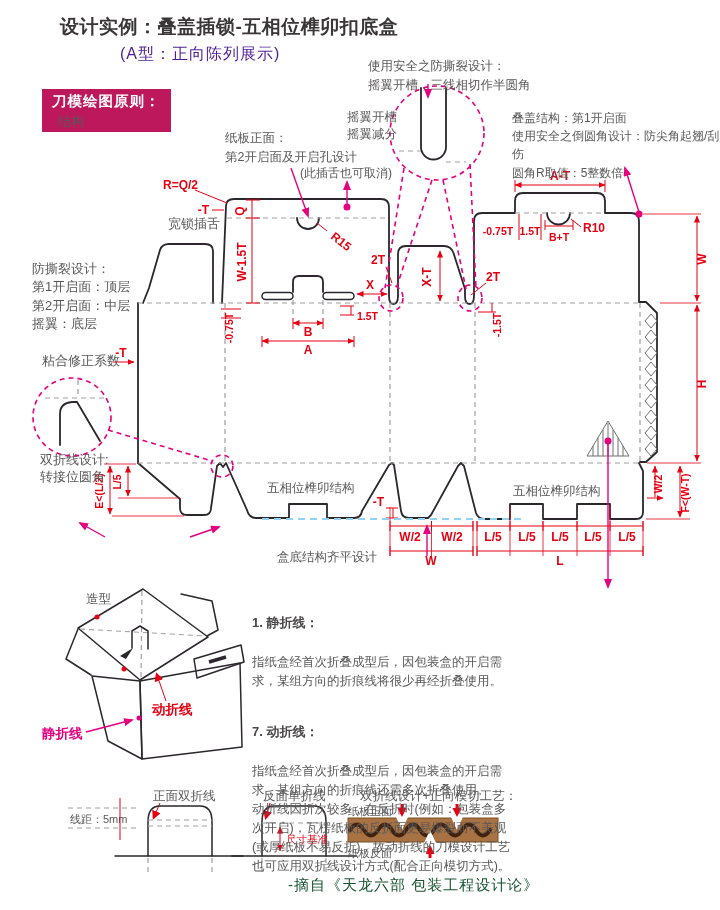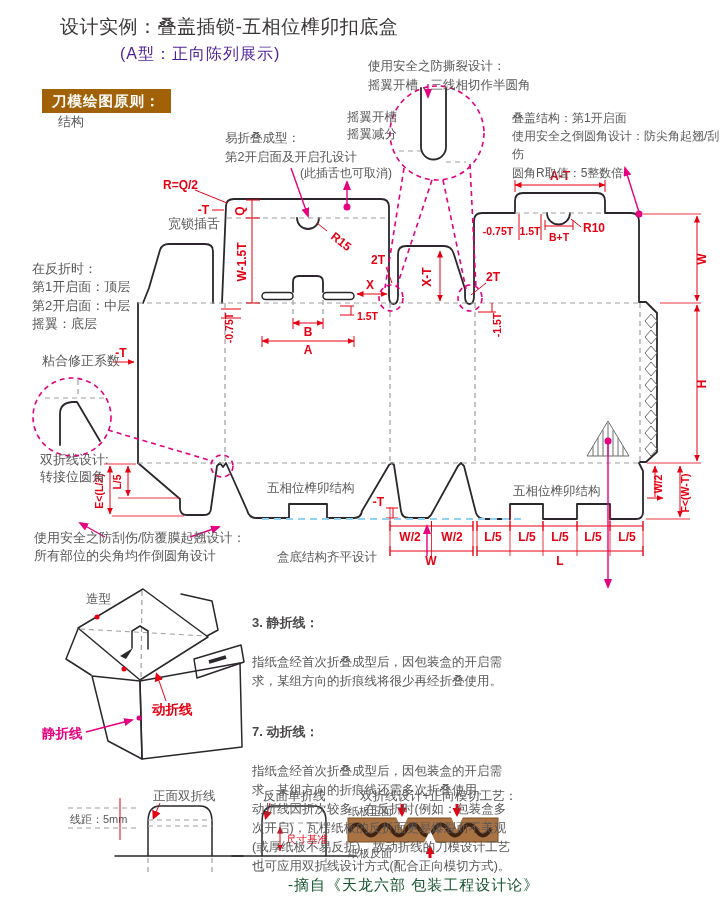--- a/index.html
+++ b/index.html
@@ -1,22 +1,22 @@
 <!DOCTYPE html>
 <html><head>
 <meta charset="utf-8">
 <style>
   html,body{margin:0;padding:0;background:#fff;}
   .stage{position:relative;width:720px;height:910px;background:#fff;overflow:hidden;
          font-family:"Liberation Sans","DejaVu Sans",sans-serif;}
   .abs{position:absolute;white-space:pre-line;}
-  .title{font-size:19px;font-weight:normal;color:#3a3637;letter-spacing:.5px;}
+  .title{font-size:19px;font-weight:bold;color:#3a3637;letter-spacing:.5px;}
   .subtitle{font-size:16px;color:#4c1d95;letter-spacing:1px;}
-  .badge{background:#a16207;color:#fff;font-size:14.5px;font-weight:bold;
-         padding:3px 10px 2px 10px;letter-spacing:1px;text-align:right;}
+  .badge{background:#be185d;color:#fff;font-size:14.5px;font-weight:bold;
+         padding:3px 10px 21px 10px;letter-spacing:1px;text-align:right;}
   .gtxt13{color:#595757;font-size:13px;line-height:1.5;}
   .para{color:#595757;font-size:12.5px;line-height:1.52;}
   .ptitle{color:#4a4849;font-size:13px;font-weight:bold;margin:0 0 3px 0;}
   .pbody{color:#595757;font-size:12.5px;line-height:1.52;margin:0 0 14px 0;white-space:pre-line;}
   .footer{color:#14532d;font-size:15px;letter-spacing:1px;}
   svg{position:absolute;left:0;top:0;}
   svg text{font-family:"Liberation Sans","DejaVu Sans",sans-serif;}
   .cut{stroke:#2b272c;stroke-width:1.8;fill:none;stroke-linejoin:round;stroke-linecap:round;}
   .cut2{stroke:#2b272c;stroke-width:1.5;fill:none;stroke-linejoin:round;stroke-linecap:round;}
   .fold{stroke:#9f9f9f;stroke-width:1.2;fill:none;stroke-dasharray:5 4;}
@@ -255,35 +255,33 @@
   <div class="abs title" style="left:60px;top:14px;">设计实例：叠盖插锁-五相位榫卯扣底盒</div>
   <div class="abs subtitle" style="left:120px;top:44px;">(A型：正向陈列展示)</div>
   <div class="abs badge" style="left:42px;top:89px;">刀模绘图原则：</div>
   <div class="abs gtxt13" style="left:58px;top:112px;">结构</div>
 
   <div class="abs para" style="left:368px;top:57px;">使用安全之防撕裂设计：
 摇翼开槽，三线相切作半圆角</div>
   <div class="abs para" style="left:512px;top:109px;width:210px;font-size:12px;">叠盖结构：第1开启面
 使用安全之倒圆角设计：防尖角起翘/刮伤
 圆角R取值：5整数倍</div>
-  <div class="abs para" style="left:225px;top:129px;">易折叠成型：
+  <div class="abs para" style="left:225px;top:129px;">纸板正面：
 第2开启面及开启孔设计</div>
   <div class="abs para" style="left:300px;top:164px;font-size:12px;">(此插舌也可取消)</div>
-  <div class="abs gtxt13" style="left:32px;top:260px;line-height:1.42;">在反折时：
+  <div class="abs gtxt13" style="left:32px;top:260px;line-height:1.42;">防撕裂设计：
 第1开启面：顶层
 第2开启面：中层
 摇翼：底层</div>
   <div class="abs gtxt13" style="left:42px;top:351px;">粘合修正系数</div>
   <div class="abs gtxt13" style="left:40px;top:452px;line-height:1.3;">双折线设计:
 转接位圆角</div>
-  <div class="abs gtxt13" style="left:34px;top:529px;line-height:1.35;">使用安全之防刮伤/防覆膜起翘设计：
-所有部位的尖角均作倒圆角设计</div>
 
   <div class="abs" style="left:252px;top:596px;width:265px;">
-    <p class="ptitle">3. 静折线：</p>
+    <p class="ptitle">1. 静折线：</p>
     <p class="pbody">指纸盒经首次折叠成型后，因包装盒的开启需
 求，某组方向的折痕线将很少再经折叠使用。</p>
     <p class="ptitle">7. 动折线：</p>
     <p class="pbody">指纸盒经首次折叠成型后，因包装盒的开启需
 求，某组方向的折痕线还需多次折叠使用。
 动折线因折次较多，在反折时(例如：包装盒多
 次开启)，瓦楞纸板的反折面更易爆裂而不美观
 (或厚纸板不易反折)，故动折线的刀模设计工艺
 也可应用双折线设计方式(配合正向模切方式)。</p>
   </div>

